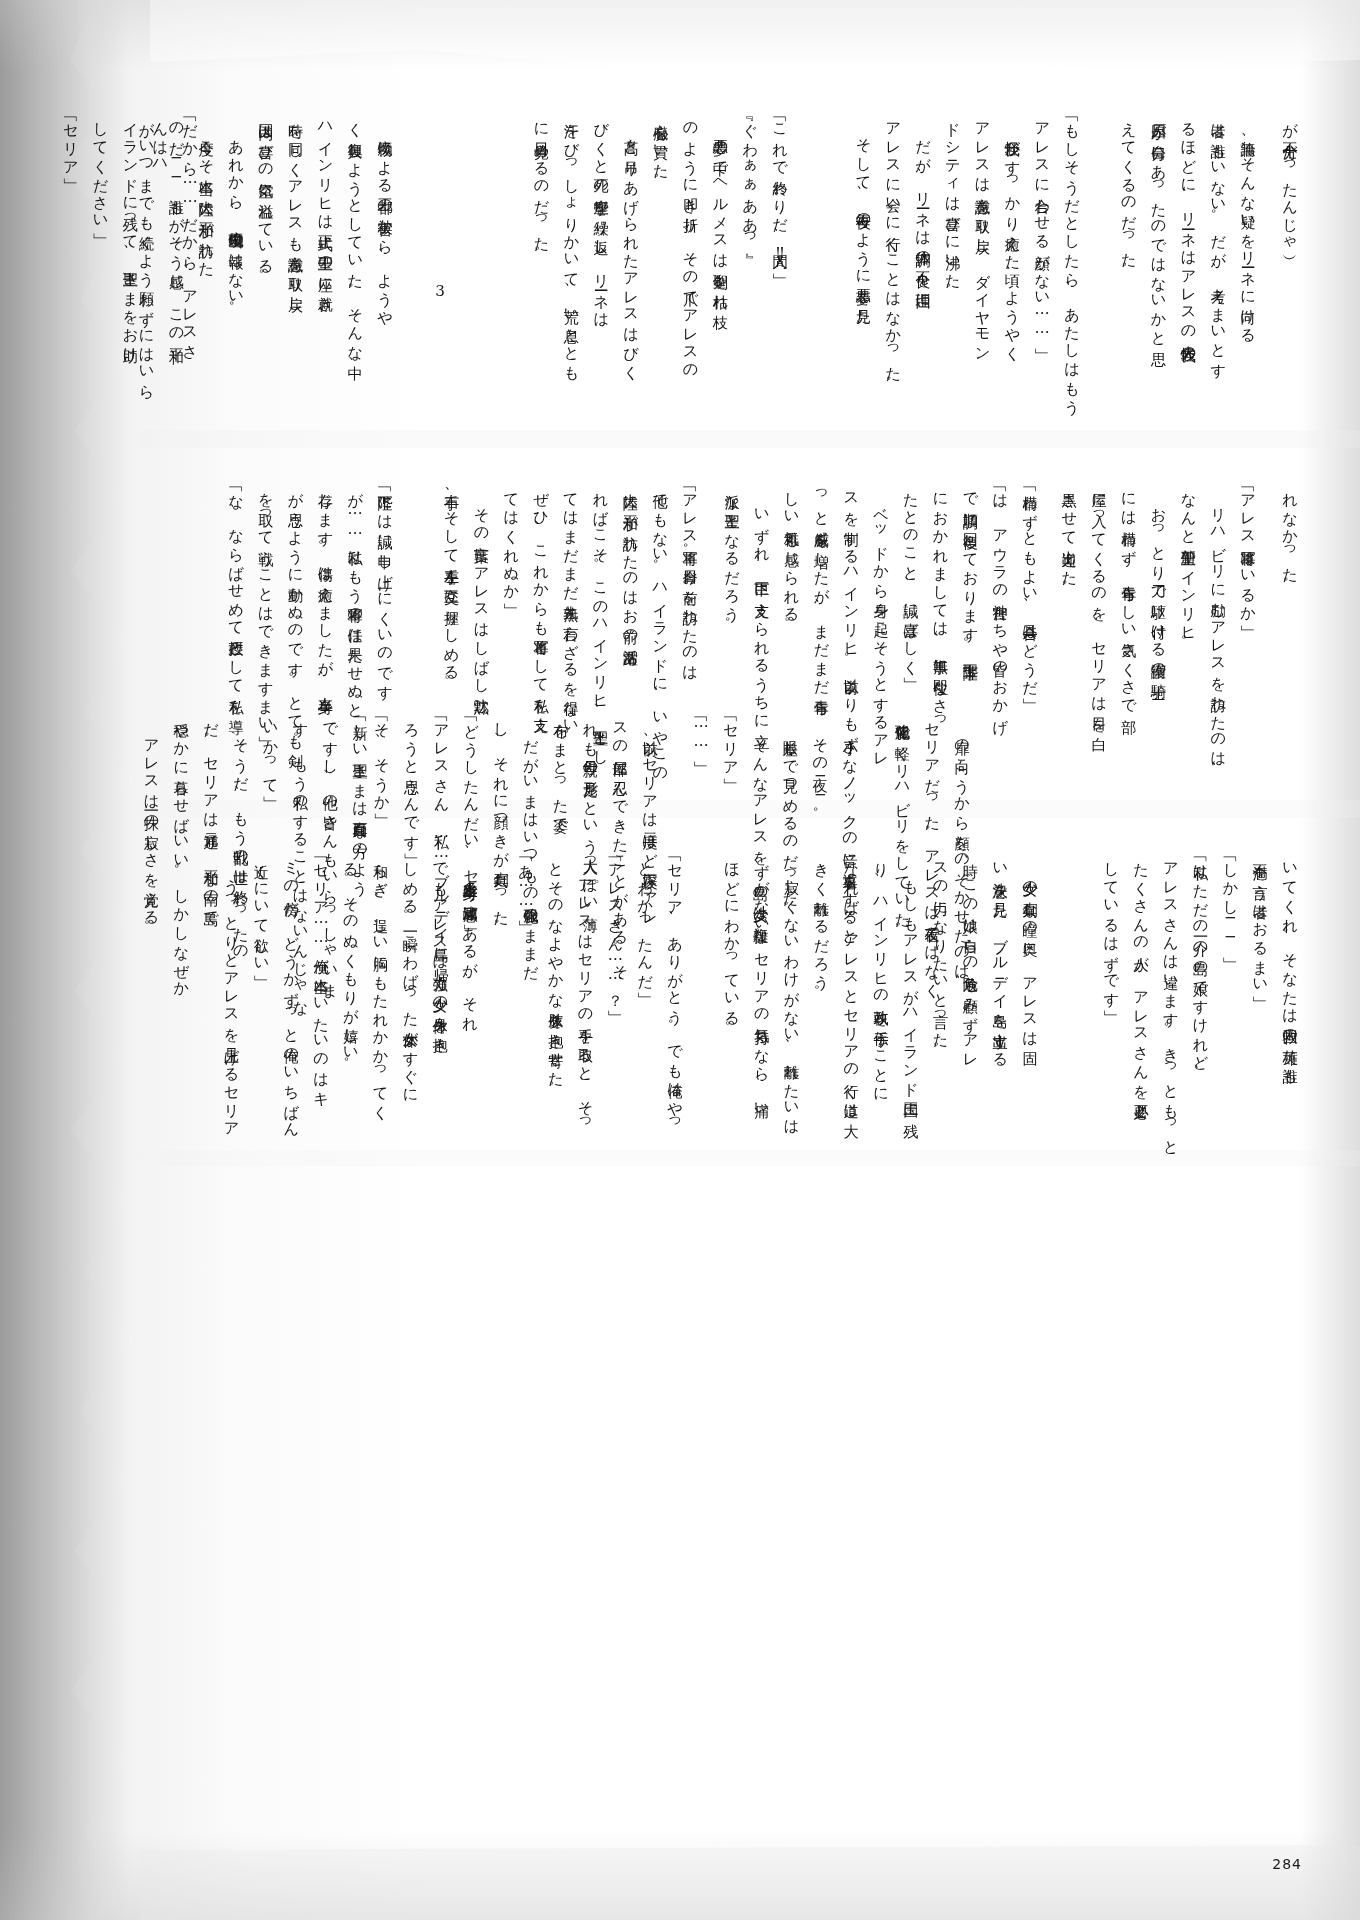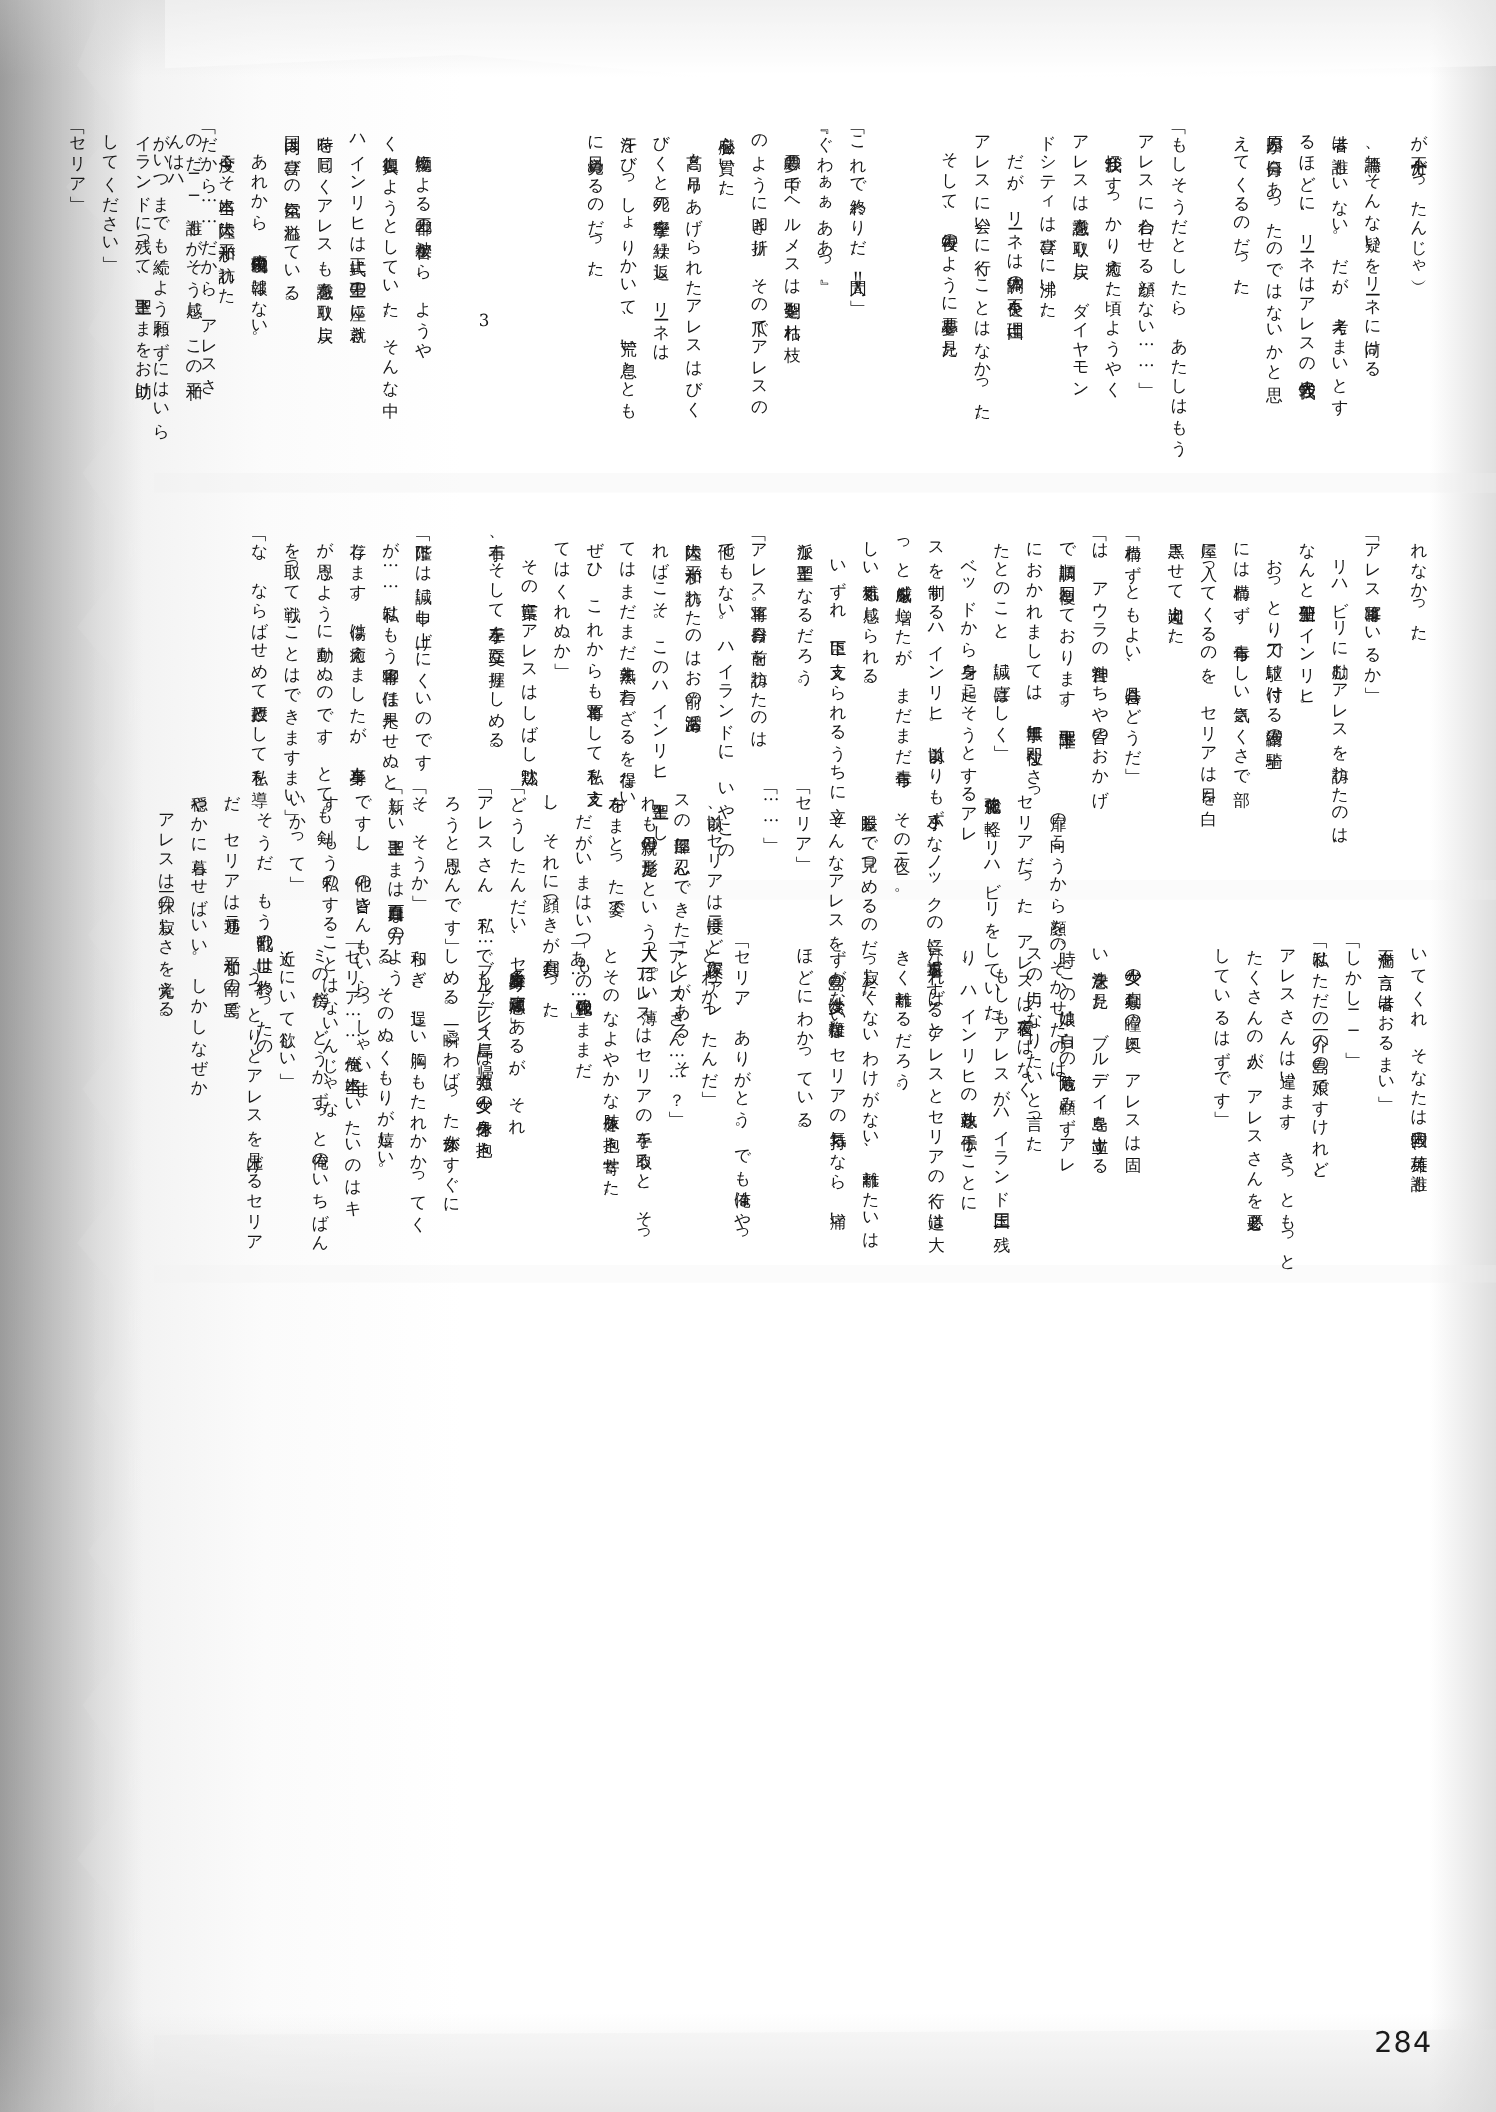--- a/index.html
+++ b/index.html
@@ -84,21 +84,21 @@
     letter-spacing: 1.2px;
     color: #171717;
     white-space: pre-wrap;
   }
 
   .page-number {
     position: absolute;
     right: 58px;
     bottom: 48px;
     font-family: "DejaVu Sans", sans-serif;
-    font-size: 26px;
+    font-size: 14px;
     color: #1a1a1a;
     letter-spacing: 1px;
   }
 </style>
 </head>
 <body>
 
 <div class="page">
 
   <div class="edge-dark"></div>

